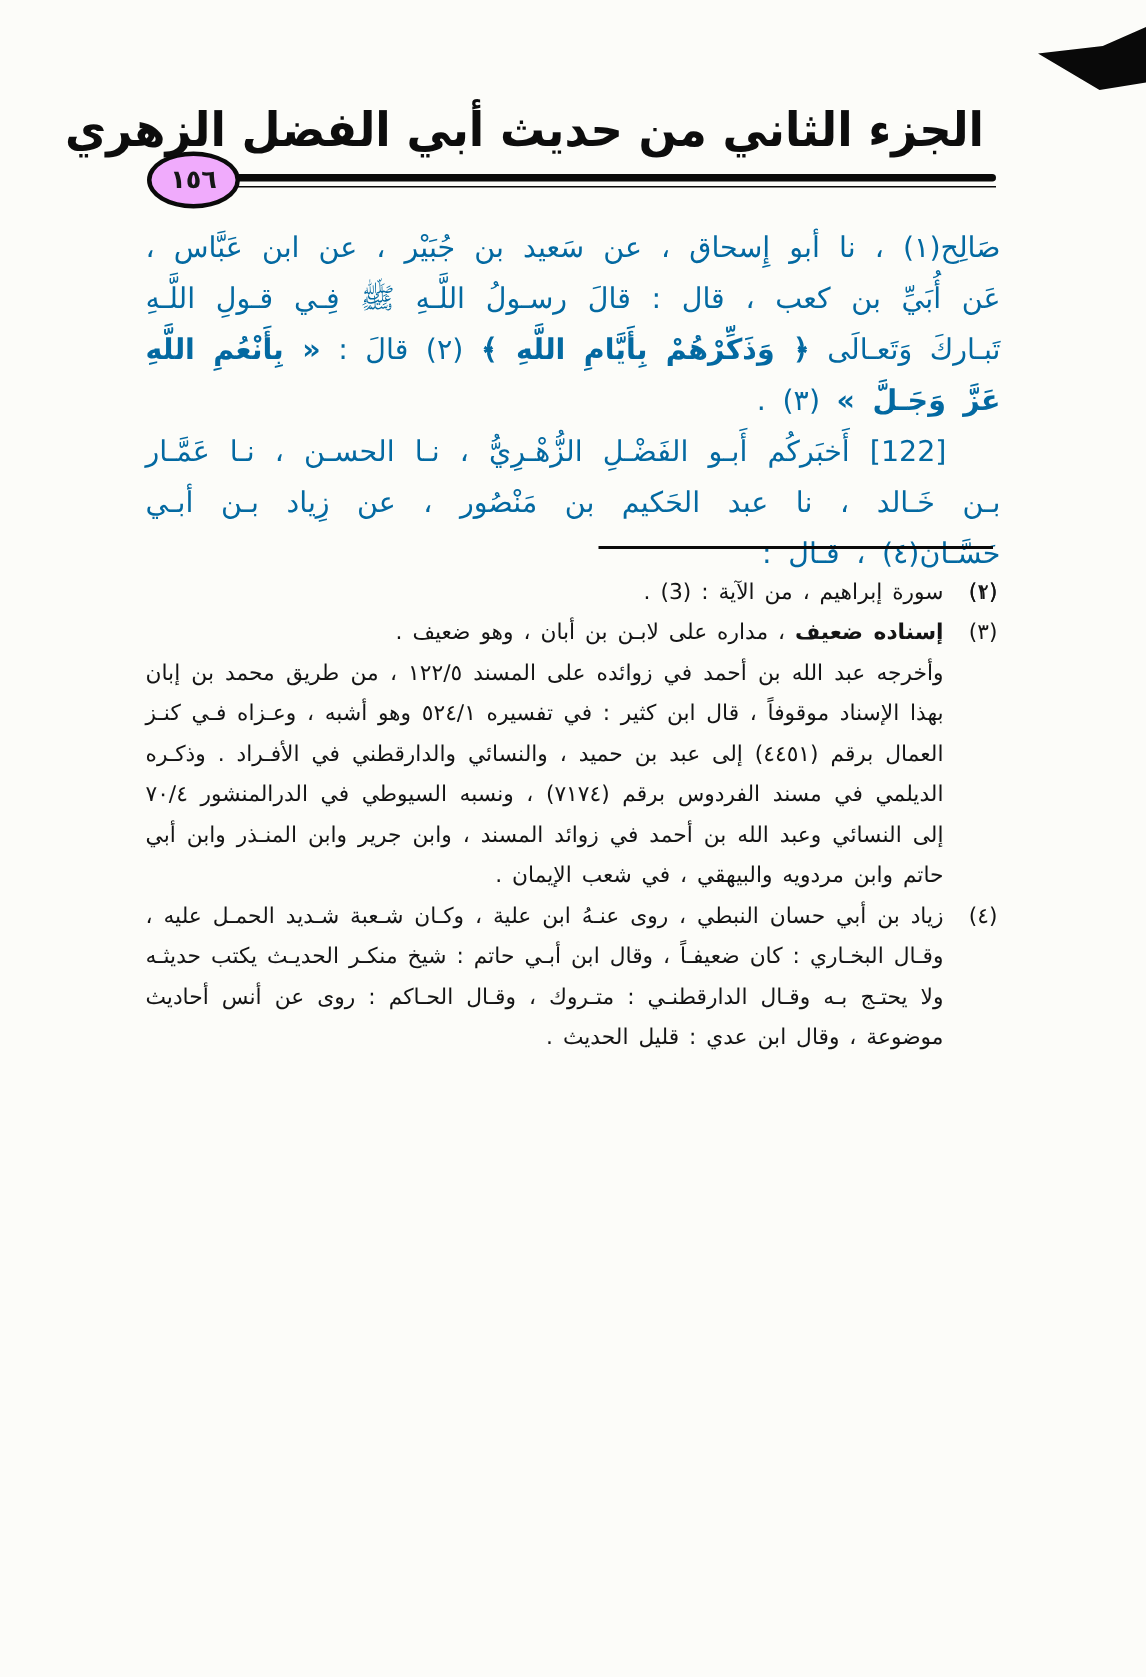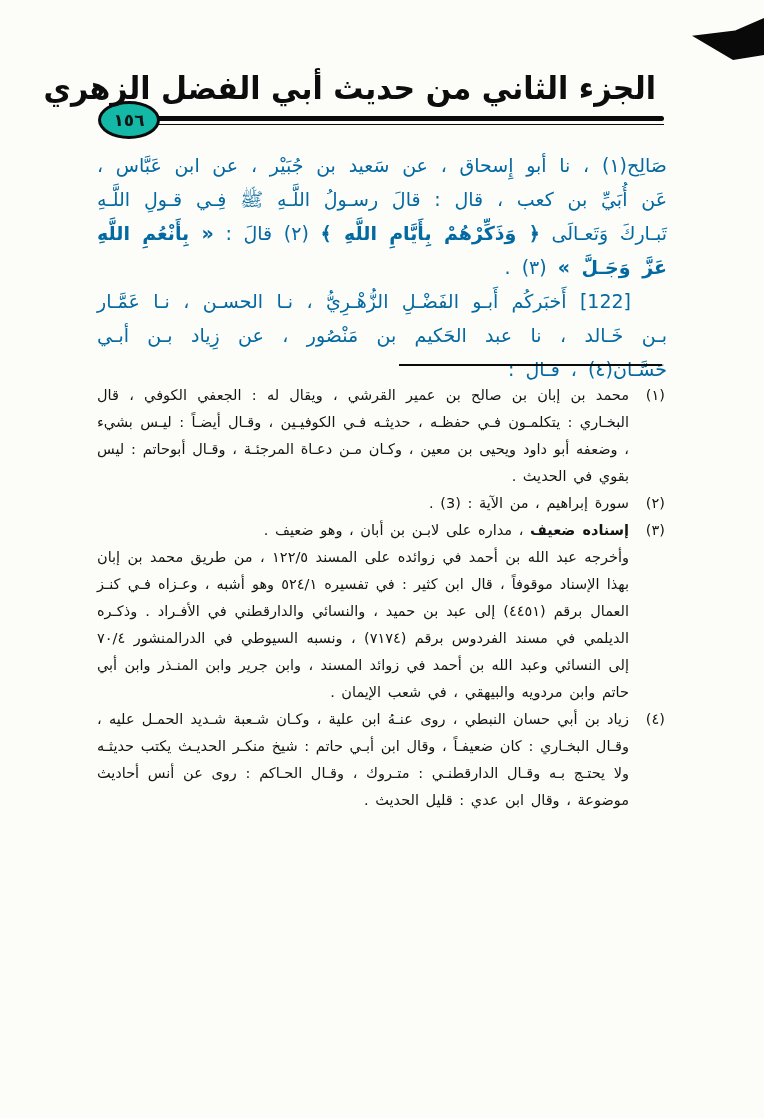--- a/index.html
+++ b/index.html
@@ -29,21 +29,21 @@
     background: #0a0a0a; border-radius: 3px;
   }
   .header-line-thin {
     position: absolute; top: 38px; left: 34px; right: 2px; height: 1px;
     background: #0a0a0a;
   }
   .page-num-oval {
     position: absolute; top: 15px; left: 0;
     width: 56px; height: 32px;
     border: 3px solid #0a0a0a; border-radius: 50%;
-    background: #14b8a6;
+    background: #f0abfc;
     display: flex; align-items: center; justify-content: center;
     font-size: 17px; font-weight: bold;
   }
   .header-title {
     position: absolute; right: 10px; top: -16px;
     direction: rtl;
     font-size: 30px; font-weight: bold;
     letter-spacing: 1px;
     transform: scaleY(1.05);
     white-space: nowrap;
@@ -104,21 +104,20 @@
     </div>
     <div class="indent">[122] أَخبَركُم أَبـو الفَضْـلِ الزُّهْـرِيُّ ، نـا الحسـن ، نـا عَمَّـار بـن خَـالد ، نا عبد الحَكيم بن مَنْصُور ، عن زِياد بـن أبـي حَسَّـان(٤) ، قـال :</div>
   </div>
 
   <div class="fn-separator"></div>
 
   <div class="footnotes">
 
     <div class="footnote">
       <span class="fn-num">(١)</span>
-      <div>محمد بن إبان بن صالح بن عمير القرشي ، ويقال له : الجعفي الكوفي ، قال البخـاري : يتكلمـون فـي حفظـه ، حديثـه فـي الكوفيـين ، وقـال أيضـاً : ليـس بشيء ، وضعفه أبو داود ويحيى بن معين ، وكـان مـن دعـاة المرجئـة ، وقـال أبوحاتم : ليس بقوي في الحديث .</div>
     </div>
 
     <div class="footnote">
       <span class="fn-num">(٢)</span>
       <div>سورة إبراهيم ، من الآية : (3) .</div>
     </div>
 
     <div class="footnote">
       <span class="fn-num">(٣)</span>
       <div>

